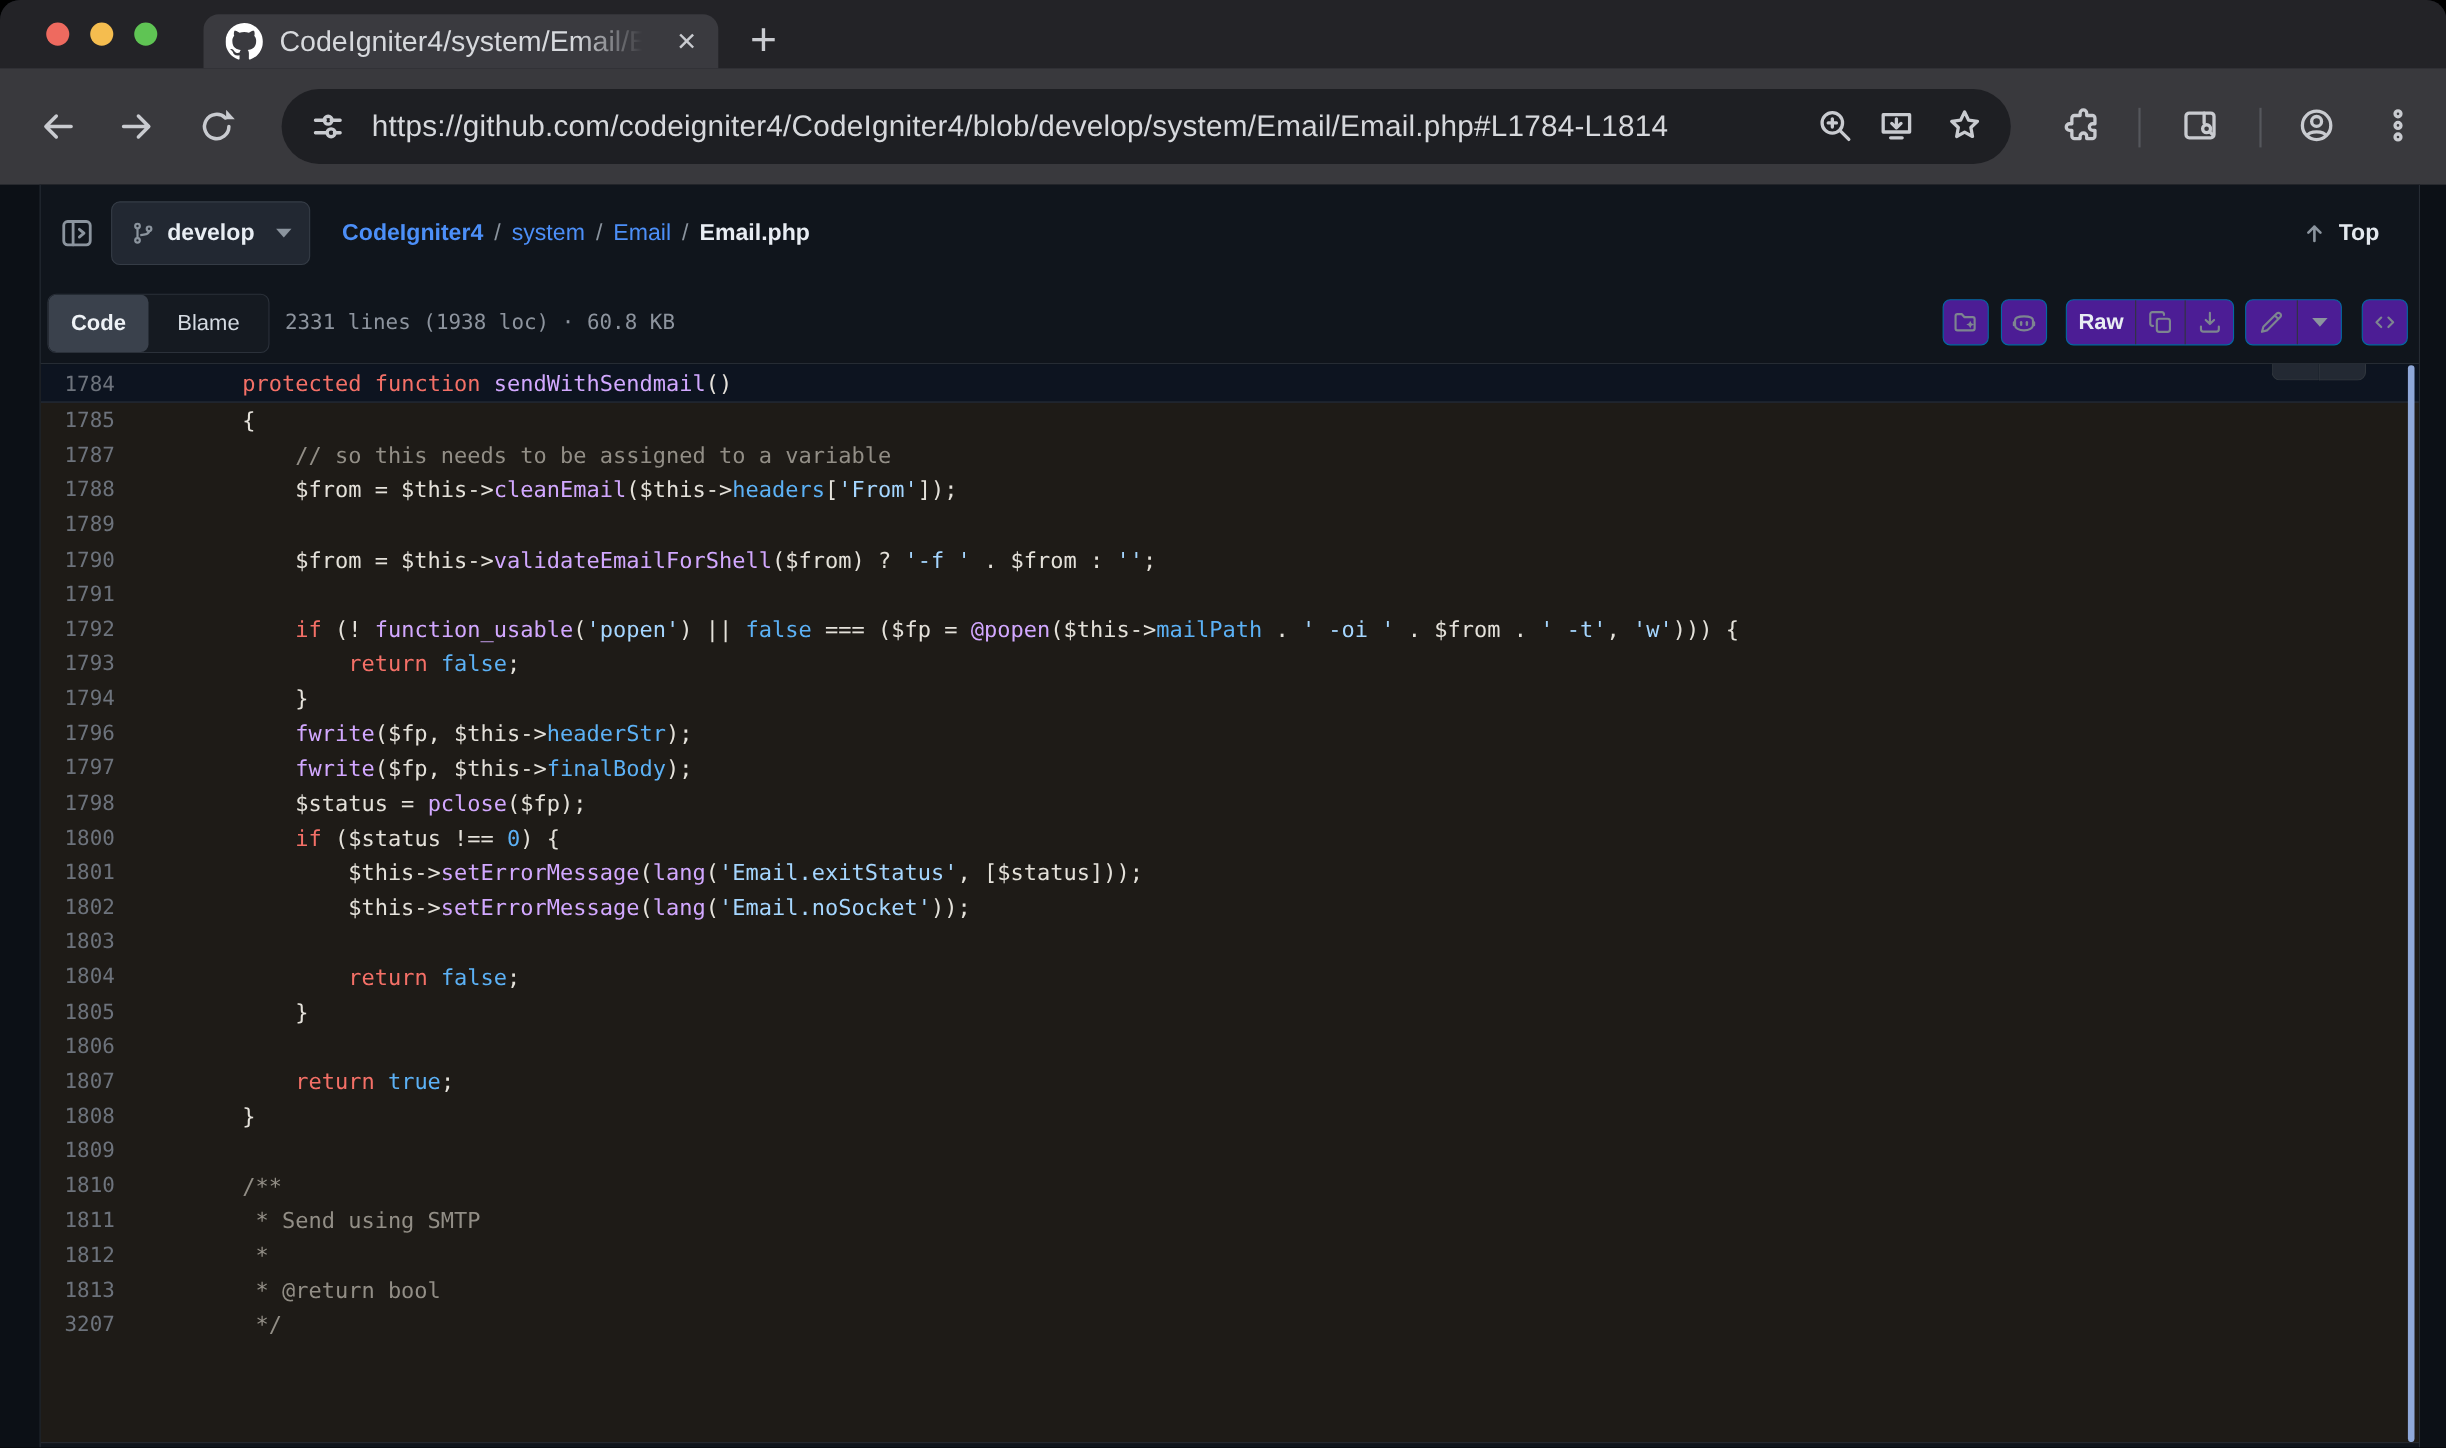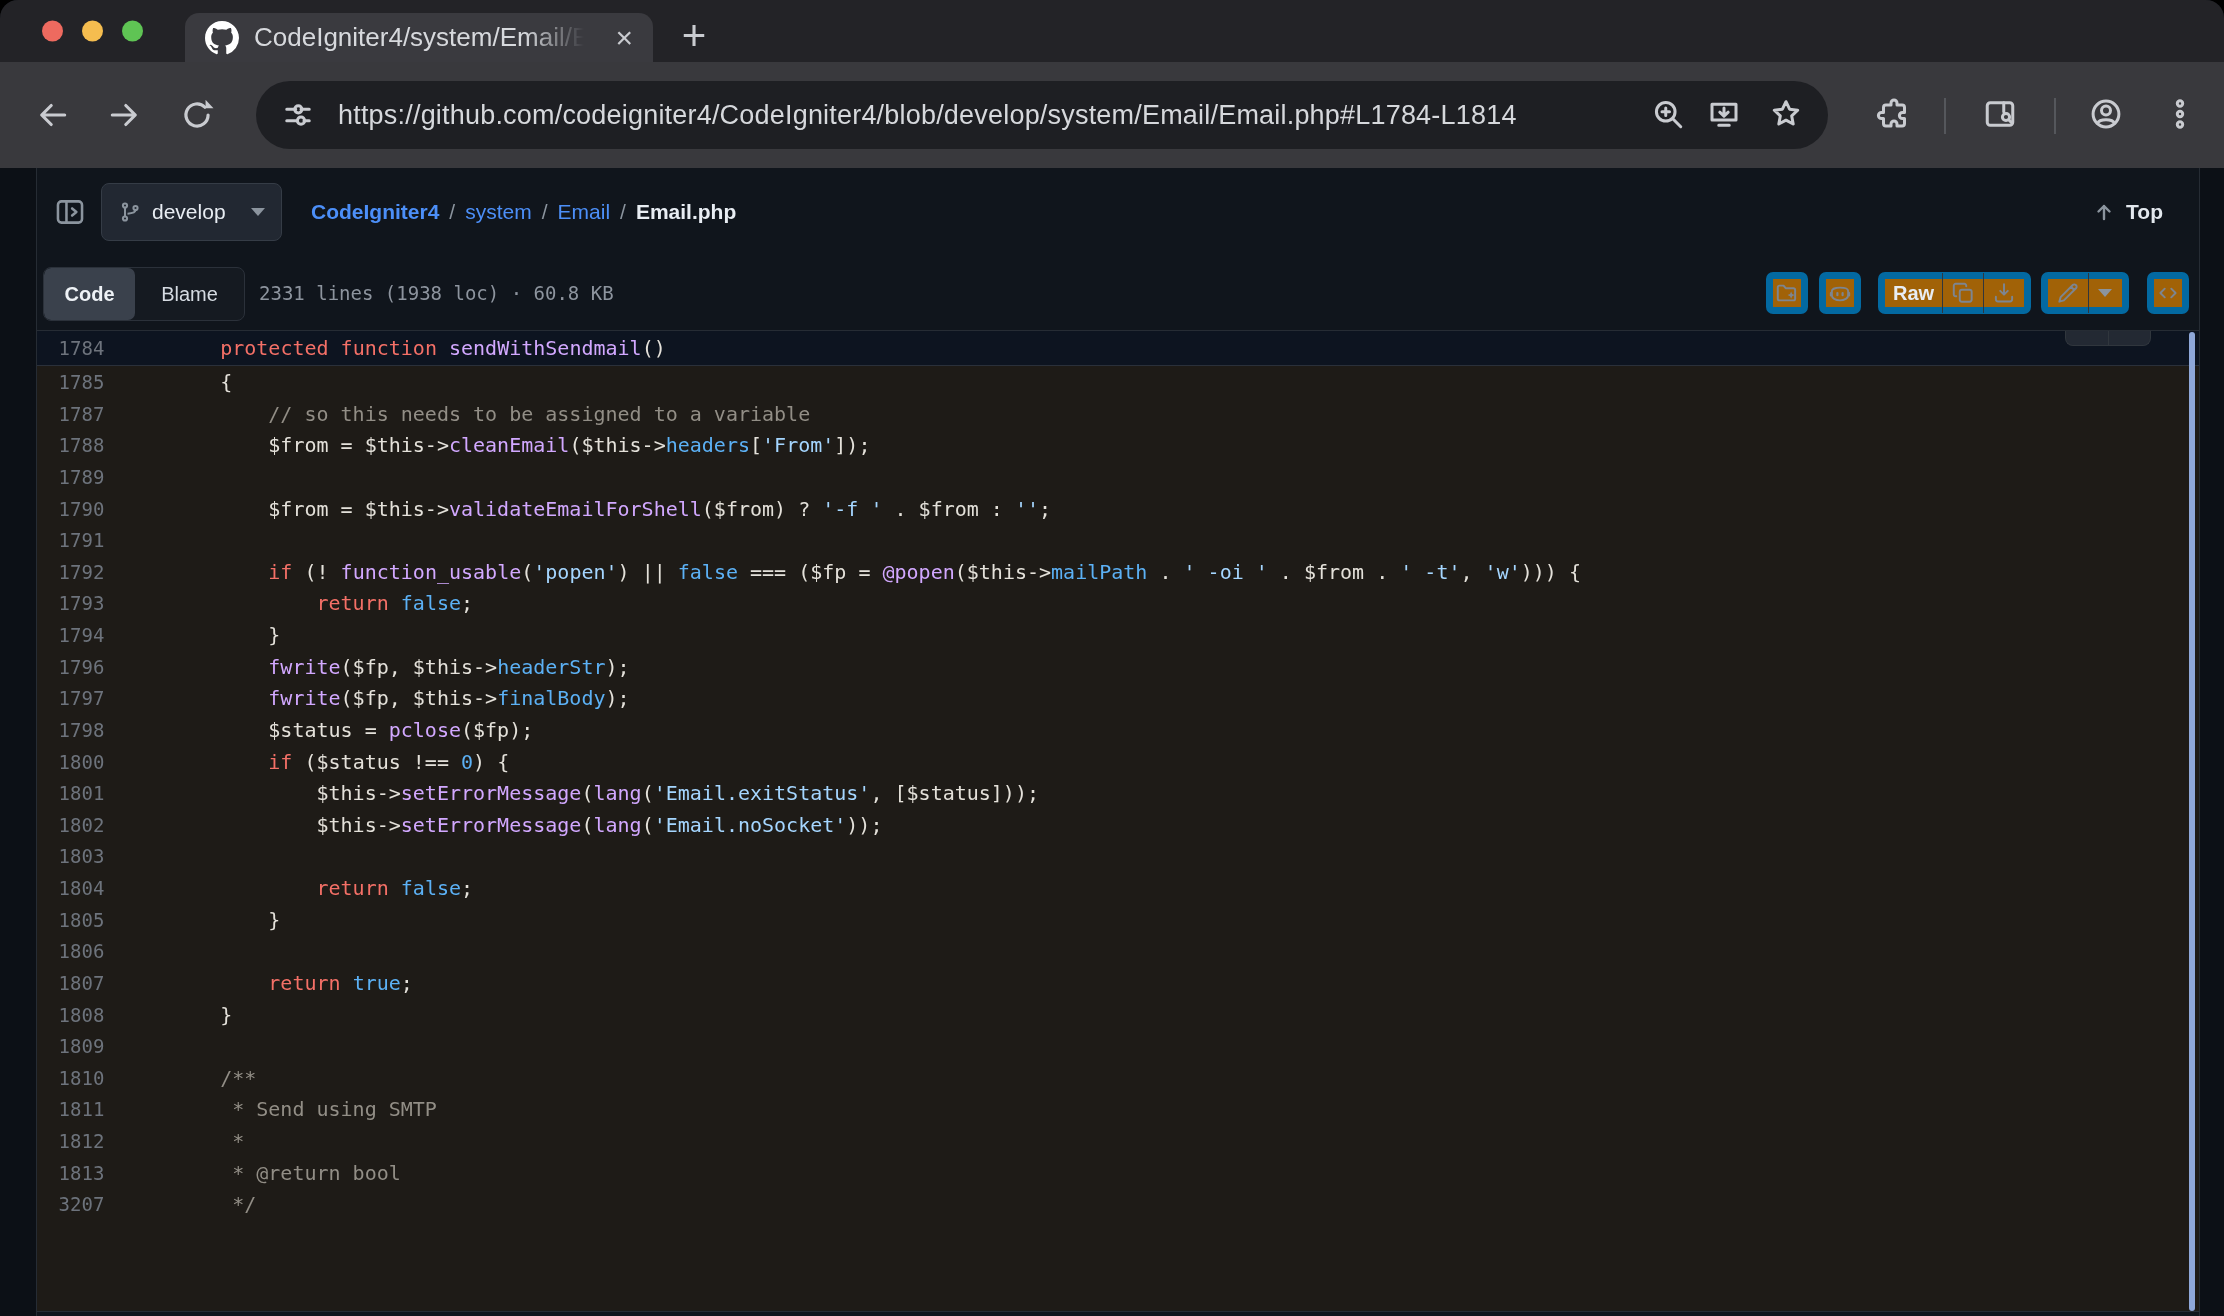--- a/index.html
+++ b/index.html
@@ -41,21 +41,21 @@
   .gh-page { position:relative; height:1148px; background:#0c1016; }
   .gh-container { position:absolute; left:36px; top:0; width:2164px; height:1148px;
                   background:#10151c; border-left:1px solid #262c34; border-right:1px solid #262c34; }
   .gh-header { position:relative; height:88px; }
   .icon-btn svg { stroke:#8b949e; fill:none; stroke-width:1.8; stroke-linecap:round; stroke-linejoin:round; }
   .tree-toggle { position:absolute; left:16px; top:27px; width:34px; height:34px; }
   .tree-toggle svg { width:34px; height:34px; }
   .branch-btn { position:absolute; left:64px; top:15px; width:181px; height:58px; background:#222832;
                 border:1px solid #353c46; border-radius:8px; display:flex; align-items:center; padding:0 16px; }
   .branch-btn svg { width:24px; height:24px; stroke:#8b949e; fill:none; stroke-width:2; }
-  .branch-name { color:#e8edf3; font-weight:normal; font-size:21px; margin-left:10px; }
+  .branch-name { color:#e8edf3; font-weight:bold; font-size:21px; margin-left:10px; }
   .branch-caret { margin-left:auto; }
   .caret-down { width:0; height:0; border-left:7px solid transparent; border-right:7px solid transparent;
                 border-top:8px solid #8b949e; }
   .breadcrumb { position:absolute; left:274px; top:0; height:88px; display:flex; align-items:center;
                 font-size:21px; gap:10px; }
   .bc-link { color:#4c8ff8; text-decoration:none; }
   .bc-repo { font-weight:bold; }
   .bc-sep { color:#8b949e; }
   .bc-file { color:#e8edf3; font-weight:bold; }
   .top-link { position:absolute; right:36px; top:0; height:88px; display:flex; align-items:center; gap:10px;
@@ -64,21 +64,21 @@
                   stroke-linecap:round; stroke-linejoin:round; }
 
   .gh-toolbar { position:relative; height:75px; border-bottom:1px solid #262c34; }
   .seg { position:absolute; left:6px; top:11px; width:202px; height:54px; background:#151a21;
          border:1px solid #2b313a; border-radius:8px; display:flex; overflow:hidden; }
   .seg-code { width:91px; background:#3a414c; border-radius:7px; display:flex; align-items:center;
               justify-content:center; color:#eef2f6; font-weight:bold; font-size:20px; }
   .seg-blame { flex:1; display:flex; align-items:center; justify-content:center; color:#d5dbe2; font-size:20px; }
   .file-info { position:absolute; left:222px; top:0; height:74px; display:flex; align-items:center;
                color:#8d949e; font-size:19px; font-family:"DejaVu Sans Mono", monospace; }
-  .gh-btn { position:absolute; top:16px; height:42px; background:#a16207; border:7px solid #0369a1;
+  .gh-btn { position:absolute; top:16px; height:42px; background:#4c1d95; border:1px solid #0369a1;
             border-radius:7px; display:flex; align-items:center; justify-content:center; }
   .gh-btn svg { width:26px; height:26px; stroke:#7d8590; fill:none; stroke-width:1.8;
                 stroke-linecap:round; stroke-linejoin:round; }
   .btn-group { display:flex; padding:0; }
   .bg-cell { height:40px; display:flex; align-items:center; justify-content:center; }
   .bg-cell + .bg-cell { border-left:1px solid #30363d; }
   .raw-label { color:#e8edf3; font-weight:bold; font-size:20px; padding:0 6px; }
 
   
   .code-panel { position:absolute; left:0; right:0; top:163px; bottom:4px; background:#1e1b17;

